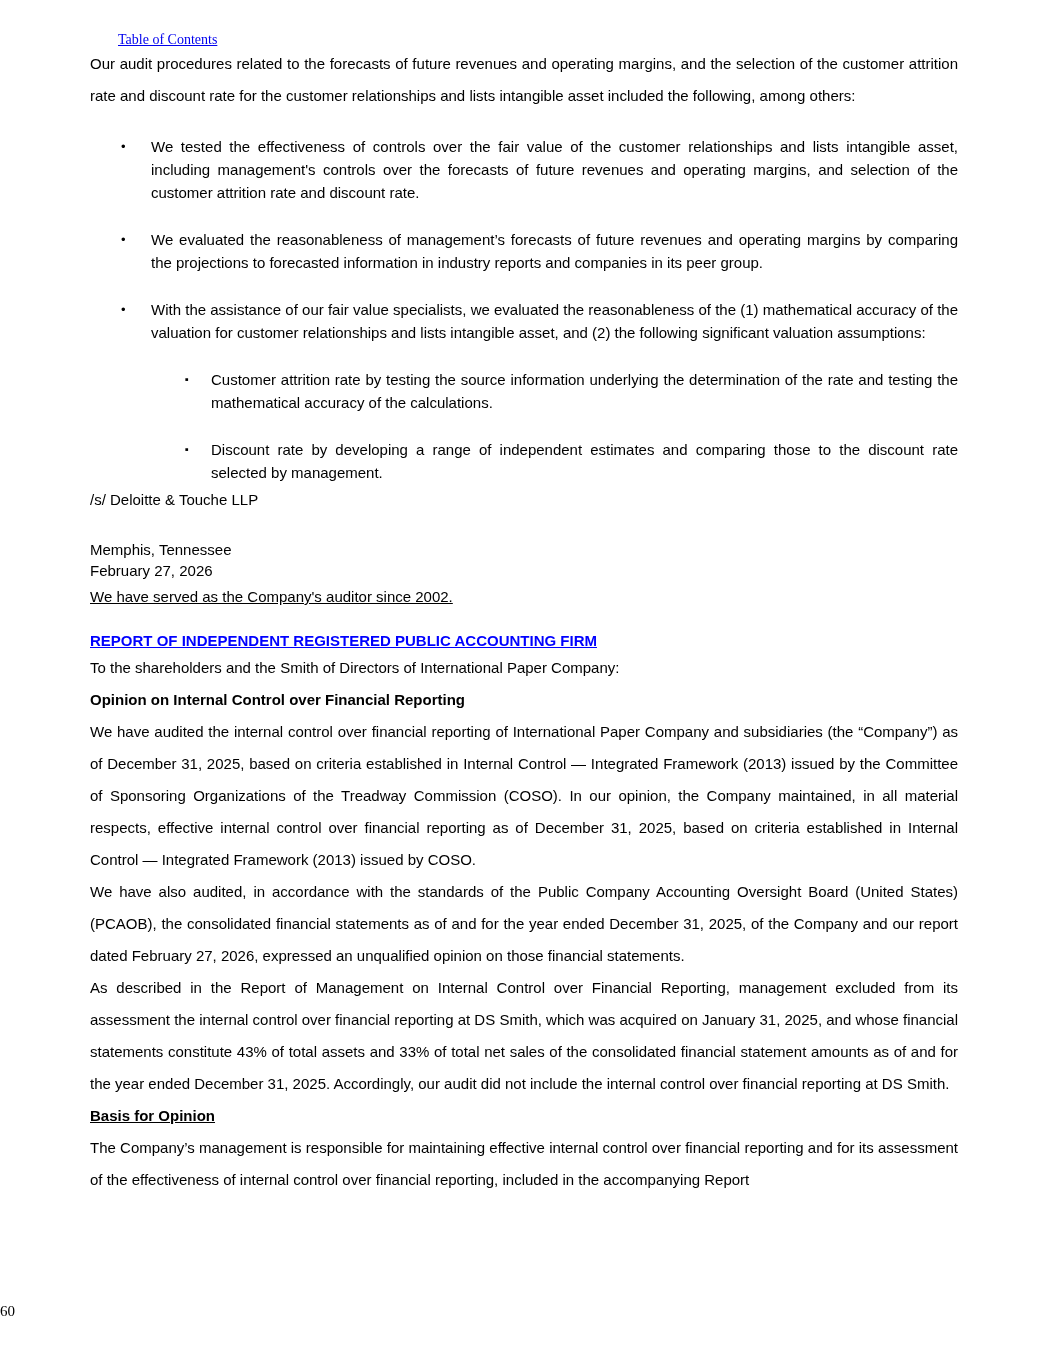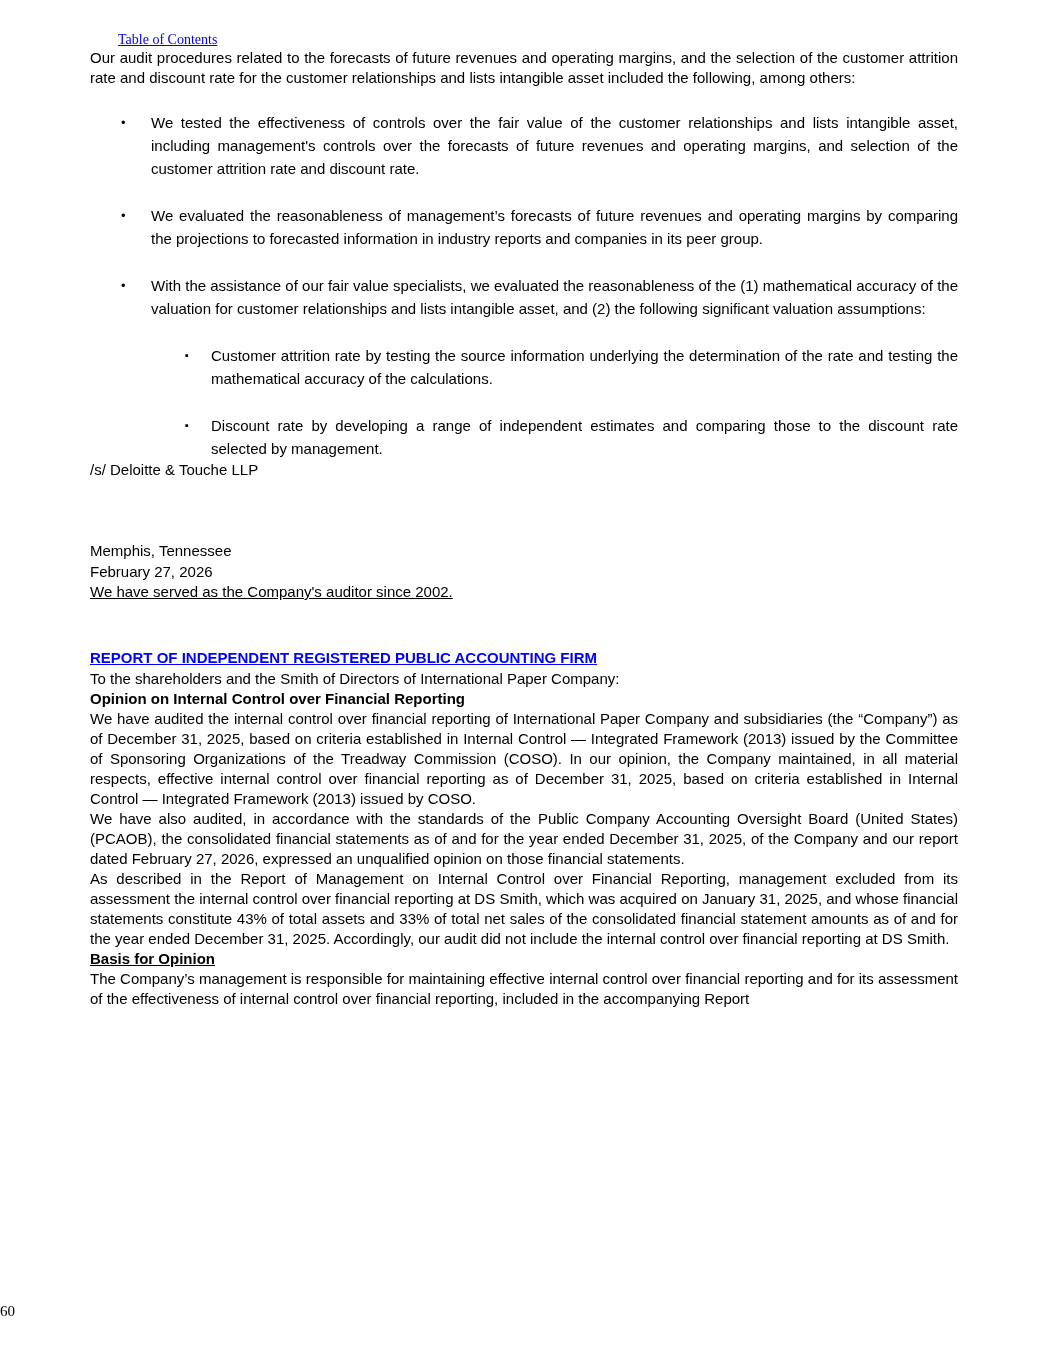--- a/index.html
+++ b/index.html
@@ -31,28 +31,28 @@
   .h-italic {
     margin-top: 37px;
     font-style: italic;
     font-weight: normal;
     font-size: 15px;
     line-height: 23px;
   }
   p.body-text {
     margin: 0;
     text-align: justify;
-    line-height: 20px;
+    line-height: 32px;
   }
   .mt-22 { margin-top: 22px; }
   .mt-18 { margin-top: 18px; }
   .mt-20 { margin-top: 20px; }
   .mt-24 { margin-top: 24px; text-decoration: underline; }
   .mt-30 { margin-top: 30px; }
-  .mt-38 { margin-top: 60px; }
+  .mt-38 { margin-top: 23px; }
   .mt-44 { margin-top: 44px; }
   .bullet-row {
     display: flex;
     margin-top: 23px;
     margin-left: 31px;
     line-height: 23px;
   }
   .bullet-row .marker {
     flex: 0 0 30px;
     width: 30px;
@@ -73,21 +73,21 @@
     flex: 0 0 26px;
     width: 26px;
     font-size: 11px;
   }
   .sub-bullet-row .btext {
     flex: 1 1 auto;
     text-align: justify;
   }
   .plain-line { margin: 0; line-height: 21px; }
   .report-heading {
-    margin-top: 44px;
+    margin-top: 16px;
     font-weight: bold;
     color: #0000FF;
     text-decoration: underline;
     font-size: 15px;
     line-height: 23px;
     cursor: pointer;
     display: inline-block;
   }
   .bold-heading {
     font-weight: bold;

